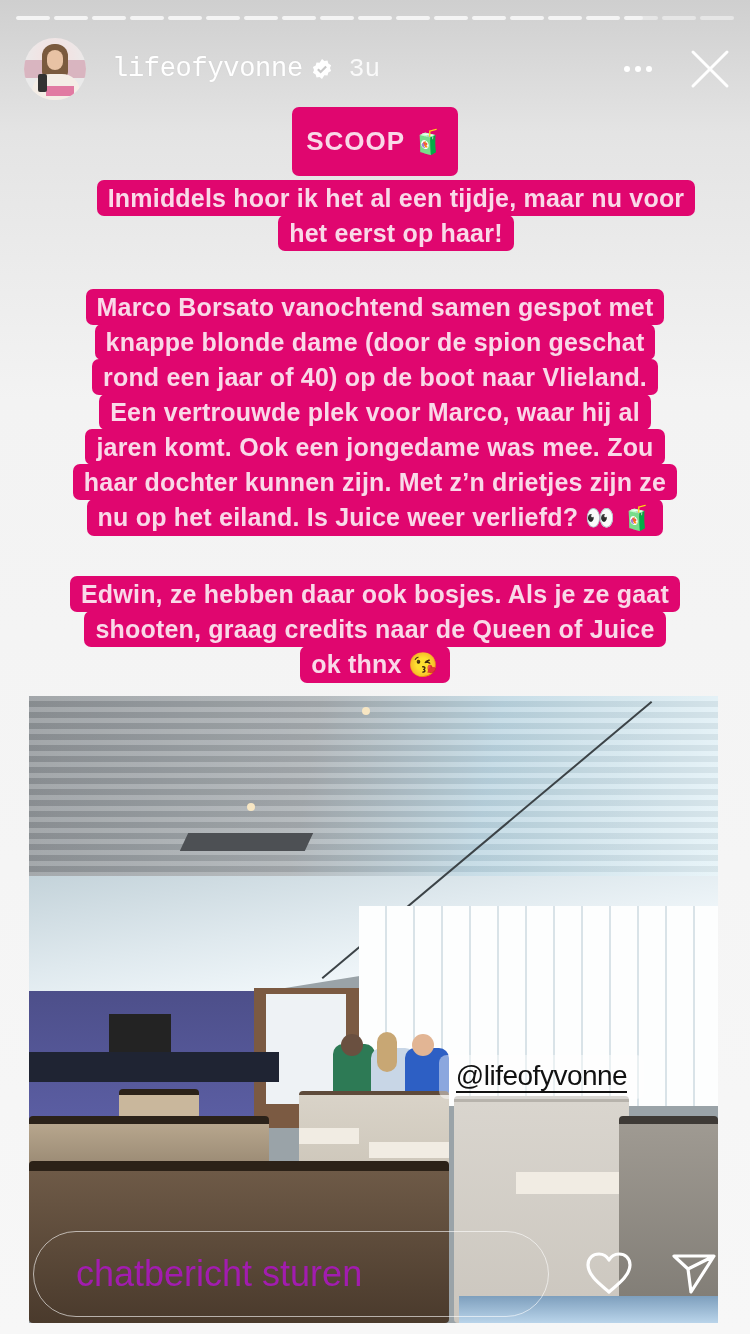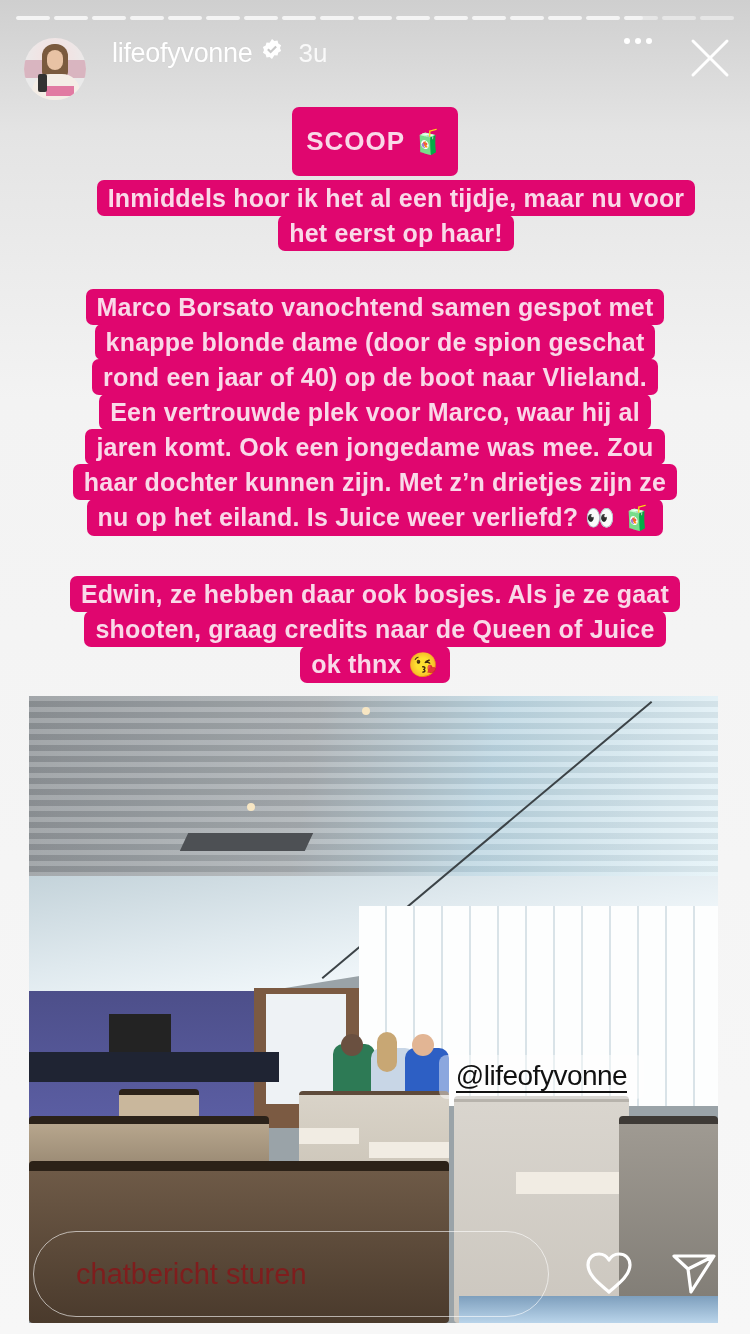--- a/index.html
+++ b/index.html
@@ -17,21 +17,21 @@
     }
     .seg {
       flex: 1; height: 4px; border-radius: 2px;
       background: rgba(255,255,255,0.45); overflow: hidden;
     }
     .seg .fill { height: 100%; background: #f4f4f4; border-radius: 2px; }
 
     
     .header {
       position: absolute; left: 24px; right: 20px; top: 38px; height: 62px;
-      display: flex; 
+      display: flex; align-items: center; font-family: Liberation Mono, monospace;
     }
     .avatar {
       width: 62px; height: 62px; border-radius: 50%; overflow: hidden;
       position: relative; flex-shrink: 0;
       background: radial-gradient(circle at 50% 30%, #f0e4e4 0 30%, #eaeaea 60%);
     }
     .avatar .couch { position: absolute; left: 0; right: 0; top: 22px; height: 18px; background: #d9b5c0; }
     .avatar .hair { position: absolute; left: 18px; top: 6px; width: 26px; height: 34px; border-radius: 12px 12px 6px 6px; background: #7a5a3e; }
     .avatar .face { position: absolute; left: 23px; top: 12px; width: 16px; height: 20px; border-radius: 8px; background: #e8c2a4; }
     .avatar .shirt { position: absolute; left: 8px; top: 36px; width: 48px; height: 30px; border-radius: 18px 18px 0 0; background: #f4ede6; }
@@ -126,21 +126,21 @@
       border-bottom: 2px solid #111; line-height: 30px;
       font-family: "Liberation Sans Narrow", "Liberation Sans", sans-serif;
     }
 
     
     .reply {
       position: absolute; left: 33px; top: 1231px; width: 516px; height: 86px;
       border: 1.5px solid rgba(255,255,255,0.6); border-radius: 43px;
       display: flex; align-items: center; padding-left: 42px; cursor: text;
     }
-    .reply span { color: #7f1d1d; font-size: 29px; }
+    .reply span { color: #a21caf; font-size: 36px; }
     .heart { position: absolute; left: 584px; top: 1250px; width: 50px; height: 46px; cursor: pointer; }
     .send { position: absolute; left: 671px; top: 1252px; width: 46px; height: 44px; cursor: pointer; }
   </style>
 </head>
 <body>
 
 <div class="progress" id="progress">
     <div class="seg">
       <div class="fill" style="width: 100%;"></div>
     </div>

